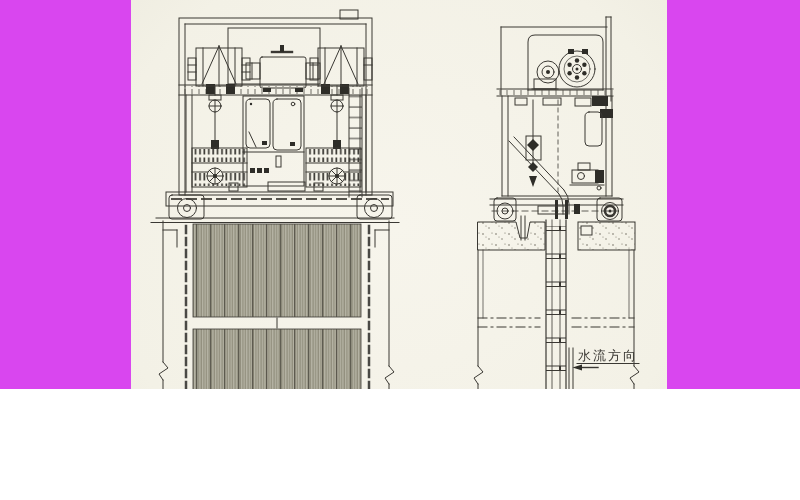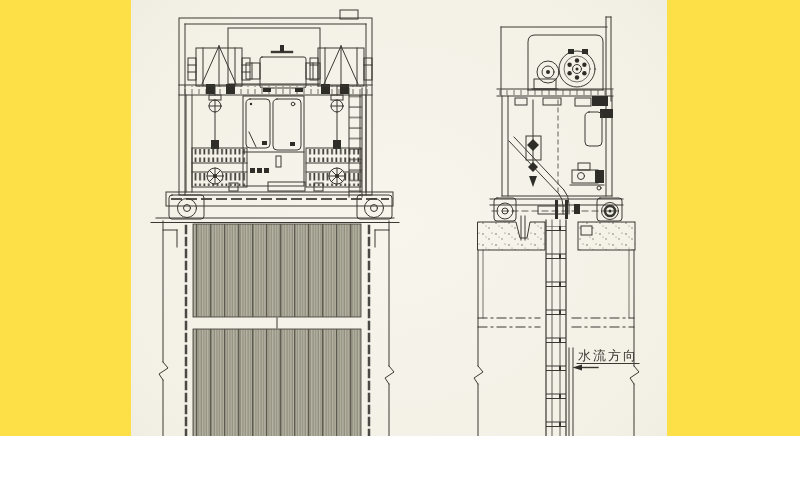--- a/index.html
+++ b/index.html
@@ -1,16 +1,16 @@
 <!DOCTYPE html>
 <html><head>
 <meta charset="utf-8">
 <style>
   html,body{margin:0;padding:0;background:#ffffff;}
-  .screen{position:relative;width:800px;height:436px;overflow:hidden;background:#fde047;
+  .screen{position:relative;width:800px;height:389px;overflow:hidden;background:#d946ef;
           font-family:"Liberation Sans","DejaVu Sans",sans-serif;}
   svg{position:absolute;left:0;top:0;}
   .f{fill:#2e2d28;stroke:none;}
   .pf{fill:#f4f2e8;}
   .flow-text{font-size:13px;letter-spacing:2px;font-family:"DejaVu Sans","Liberation Sans",sans-serif;}
 </style>
 </head>
 <body>
 
 <div class="screen">

